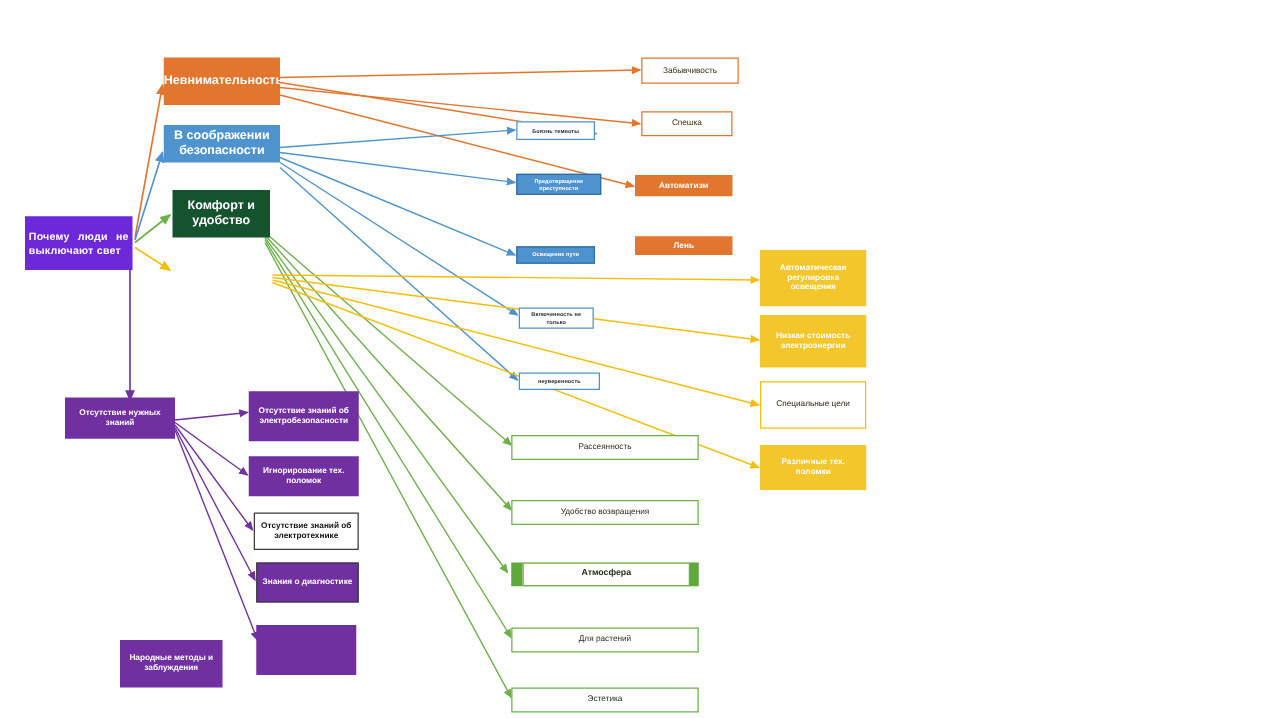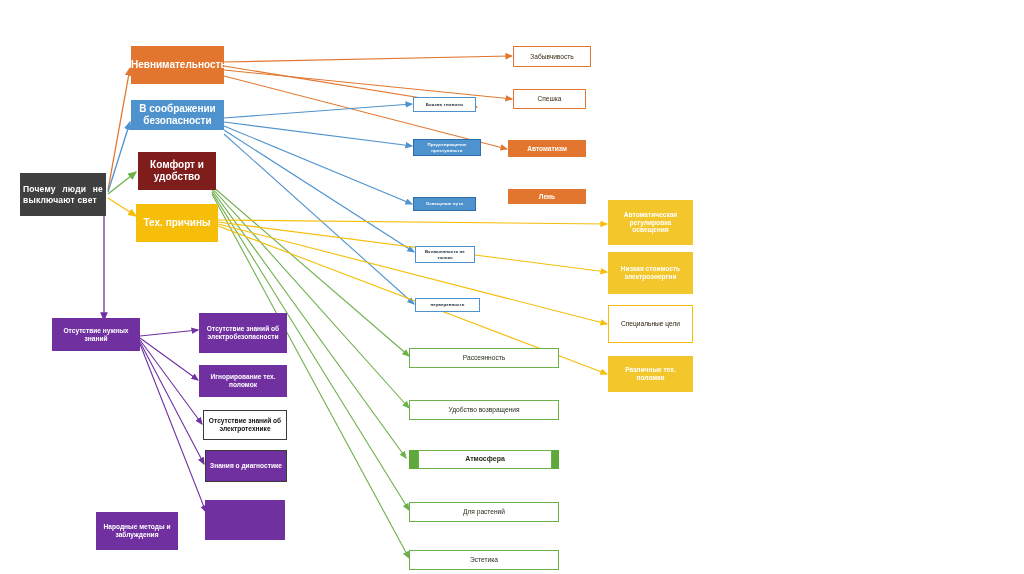--- a/index.html
+++ b/index.html
@@ -32,31 +32,31 @@
     line-height: 1.18;
     overflow: hidden;
   }
   .node span {
     display: block;
     padding: 0 3px;
     width: 100%;
   }
   
   .n-root {
-    background: #404040;
+    background: #6d28d9;
     color: #ffffff;
     font-size: 8.5px;
     font-weight: 600;
     letter-spacing: .2px;
   }
   .n-root span { text-align: justify; }
   
   .fill-orange  { background: #E2762E; color: #ffffff; font-weight: 700; }
   .fill-blue    { background: #4F93CE; color: #ffffff; font-weight: 700; }
-  .fill-green   { background: #7f1d1d; color: #ffffff; font-weight: 700; }
+  .fill-green   { background: #14532d; color: #ffffff; font-weight: 700; }
   .fill-yellow  { background: #F6BE08; color: #ffffff; font-weight: 700; }
   .fill-purple  { background: #7030A0; color: #ffffff; font-weight: 700; }
   .fill-yellow2 { background: #F3C62B; color: #ffffff; font-weight: 700; }
   
   .out-orange { background: #ffffff; border: 1px solid #E2762E; color: #3a2a14; font-weight: 400; }
   .out-blue   { background: #ffffff; border: 1px solid #4F93CE; color: #1a2733; font-weight: 700; }
   .out-green  { background: #ffffff; border: 1px solid #6CB04A; color: #1e2a16; font-weight: 400; }
   .out-yellow { background: #ffffff; border: 1px solid #F6BE08; color: #2d2410; font-weight: 400; }
   .out-dark   { background: #ffffff; border: 1px solid #3a3a3a; color: #111111; font-weight: 700; }
   .fill-blue-b{ background: #4F93CE; border: 1px solid #2E6DA8; color: #ffffff; font-weight: 700; }
@@ -154,23 +154,20 @@
   </div>
 
   <div class="node fill-blue md" style="left:131px;top:100px;width:93px;height:30px;">
     <span>В соображении безопасности</span>
   </div>
 
   <div class="node fill-green md" style="left:138px;top:152px;width:78px;height:38px;">
     <span>Комфорт и удобство</span>
   </div>
 
-  <div class="node fill-yellow md" style="left:136px;top:204px;width:82px;height:38px;">
-    <span>Тех. причины</span>
-  </div>
 
   <div class="node fill-purple sm" style="left:52px;top:318px;width:88px;height:33px;">
     <span>Отсутствие нужных знаний</span>
   </div>
 
   <div class="node out-orange sm" style="left:513px;top:46px;width:78px;height:21px;">
     <span>Забывчивость</span>
   </div>
 
   <div class="node out-orange sm" style="left:513px;top:89px;width:73px;height:20px;">

